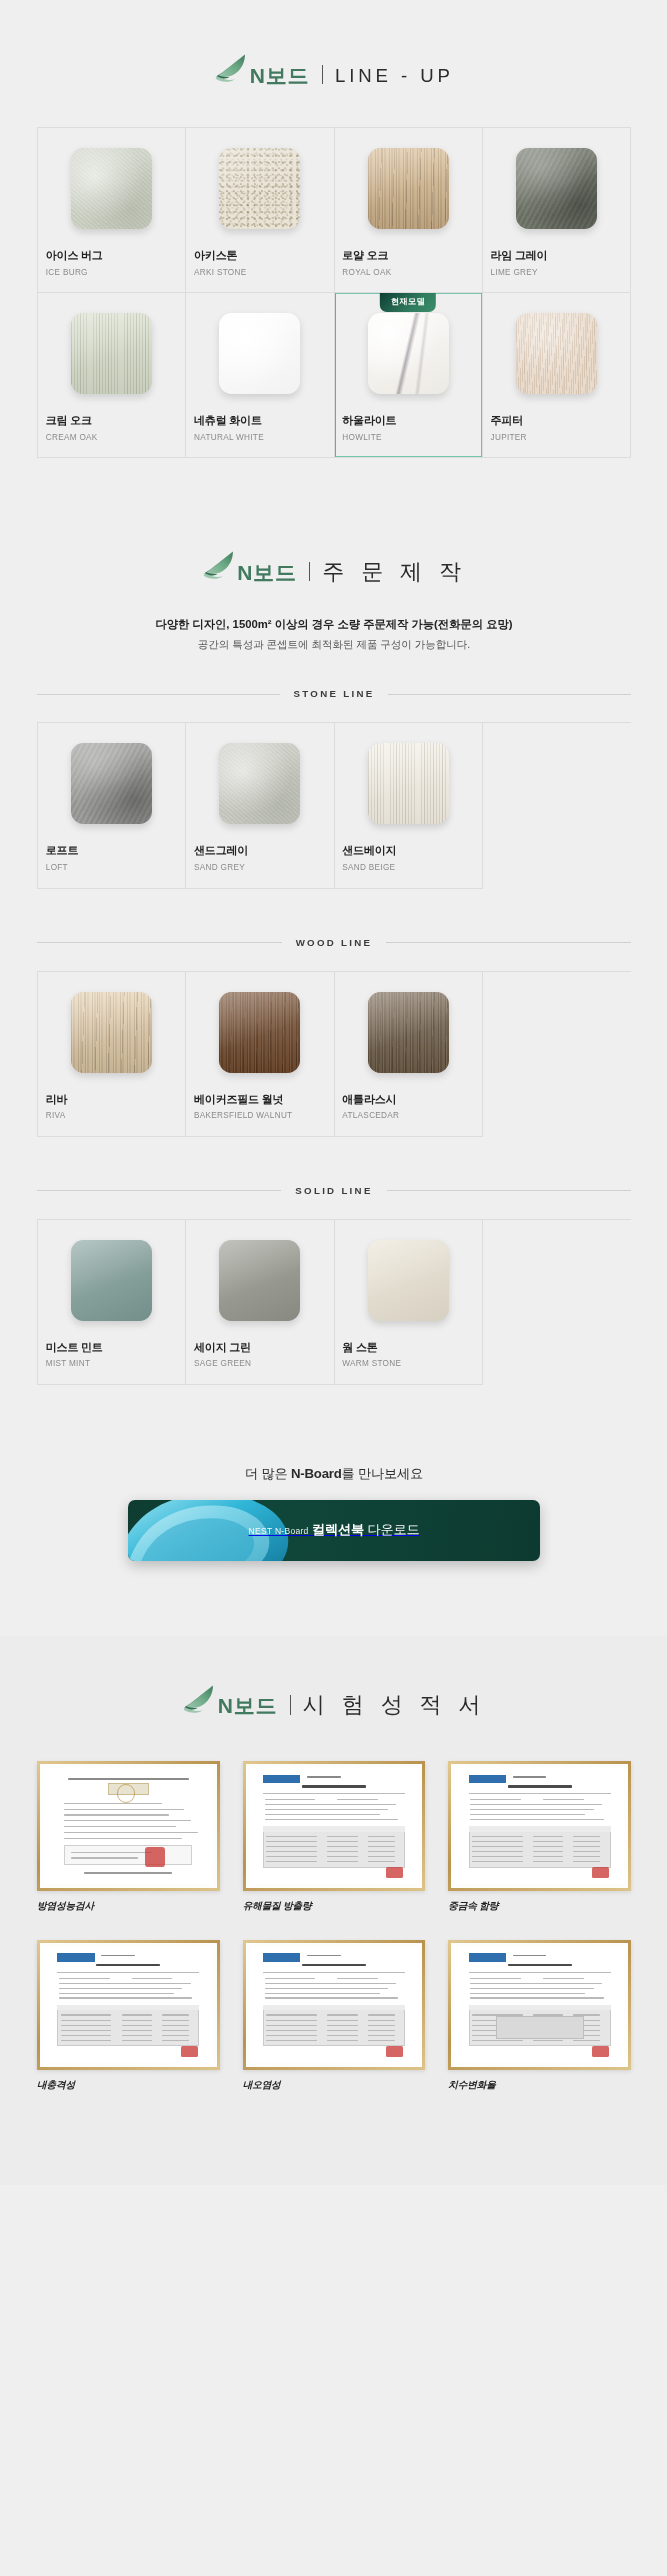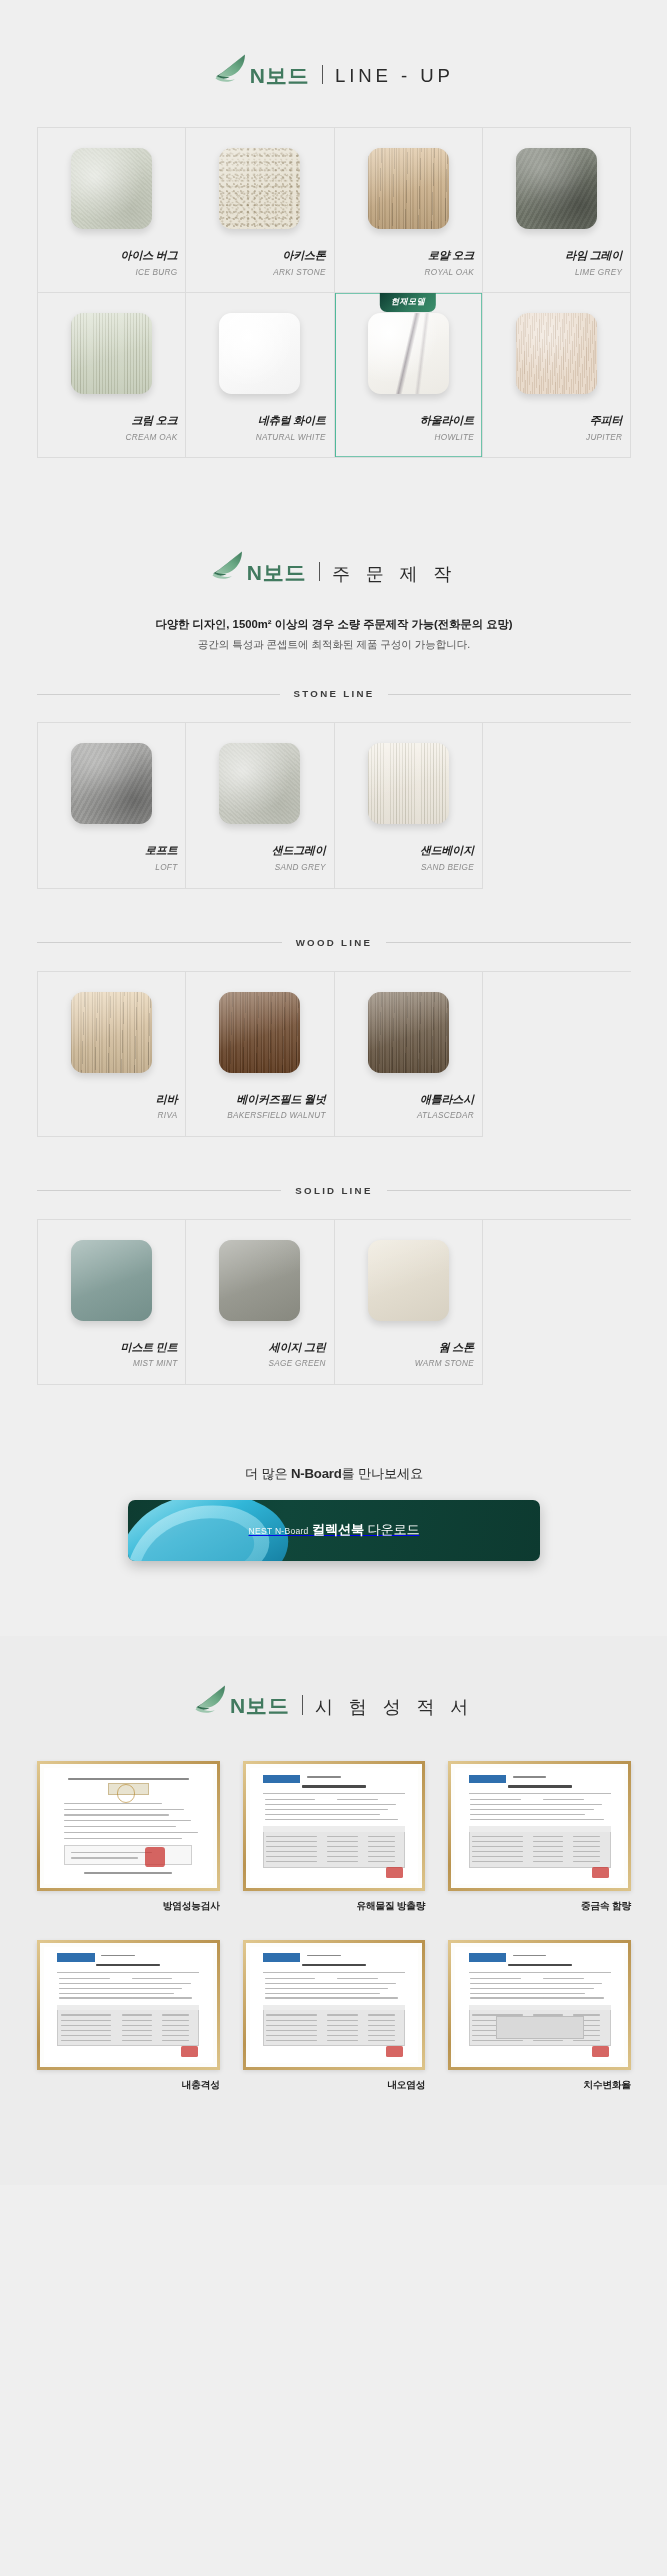--- a/index.html
+++ b/index.html
@@ -48,21 +48,21 @@
     vertical-align: bottom;
   }
   .brand-sub {
     font-size: 18.6px;
     font-weight: 400;
     color: #2b2b2b;
     letter-spacing: 3.9px;
     line-height: 1;
     white-space: nowrap;
   }
-  .brand-sub.kr { letter-spacing: 5.4px; font-size: 18px; }
+  .brand-sub.kr { letter-spacing: 5.4px; font-size: 22px; }
 
   
   .lead {
     text-align: center;
     margin-top: 26.4px;
     line-height: 1.85;
   }
   .lead .l1 { font-size: 11.3px; font-weight: 700; color: #222; display: block; }
   .lead .l2 { font-size: 10.5px; font-weight: 400; color: #555; display: block; }
 
@@ -71,24 +71,23 @@
   .grid {
     display: grid;
     grid-template-columns: repeat(4, 1fr);
     border-top: 0.8px solid #dcdcdc;
     border-left: 0.8px solid #dcdcdc;
   }
   .cell {
     border-right: 0.8px solid #dcdcdc;
     border-bottom: 0.8px solid #dcdcdc;
     padding: 20px 7.8px 15.5px 7.8px;
-    text-align: right;
+    text-align: left;
     position: relative;
     background: #efefef;
-    font-style: italic;
   }
   .cell.current { box-shadow: inset 0 0 0 0.8px #4fb99a; }
   .cell.current::before {
     content: "";
     position: absolute; left: 0; top: 0; bottom: 0;
     width: 1.6px; background: #4fb99a;
   }
 
   .badge {
     position: absolute;
@@ -183,21 +182,21 @@
   .banner .b2 { font-size: 13.2px; font-weight: 700; margin-top: 2.3px; letter-spacing: -0.2px; }
   .banner .b2 em { font-style: normal; font-weight: 400; }
 
   
   .cert-wrap { margin: 0 37px; }
   .cert-grid {
     display: grid;
     grid-template-columns: repeat(3, 1fr);
     gap: 26.4px 23px;
   }
-  .cert { text-align: right; }
+  .cert { text-align: left; font-style: italic; }
   .cert-img {
     width: 100%; height: 130px;
     background: #fdfdfb;
     border: 3.1px solid #c9a96a;
     border-image: linear-gradient(150deg,#e0c78e,#b9934f 45%,#dcc389) 1;
     position: relative;
     overflow: hidden;
     box-shadow: 0 1.6px 4.7px rgba(0,0,0,.12);
   }
   .cert-page { position: absolute; inset: 3.9px; background: #fff; overflow: hidden; }

